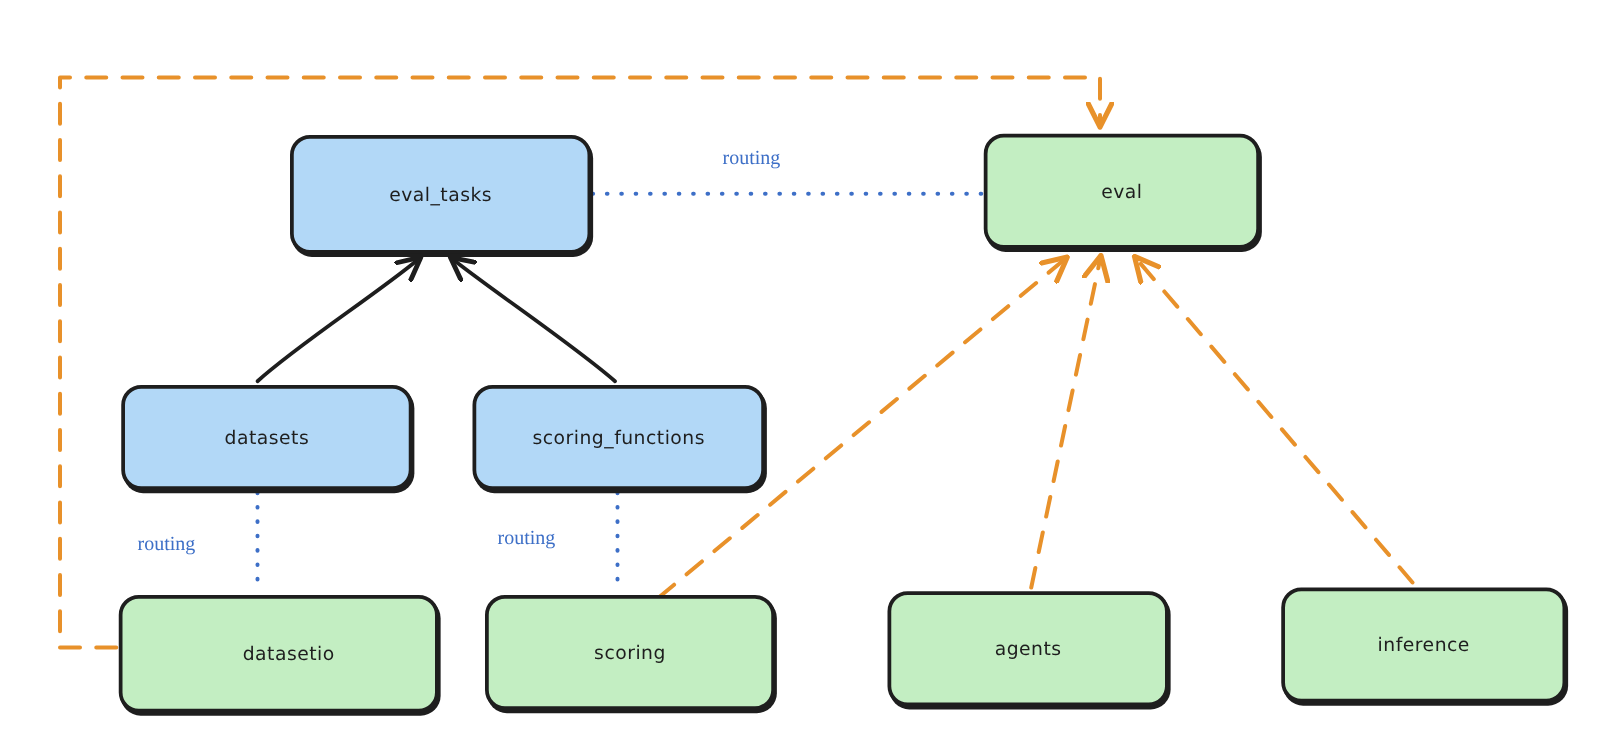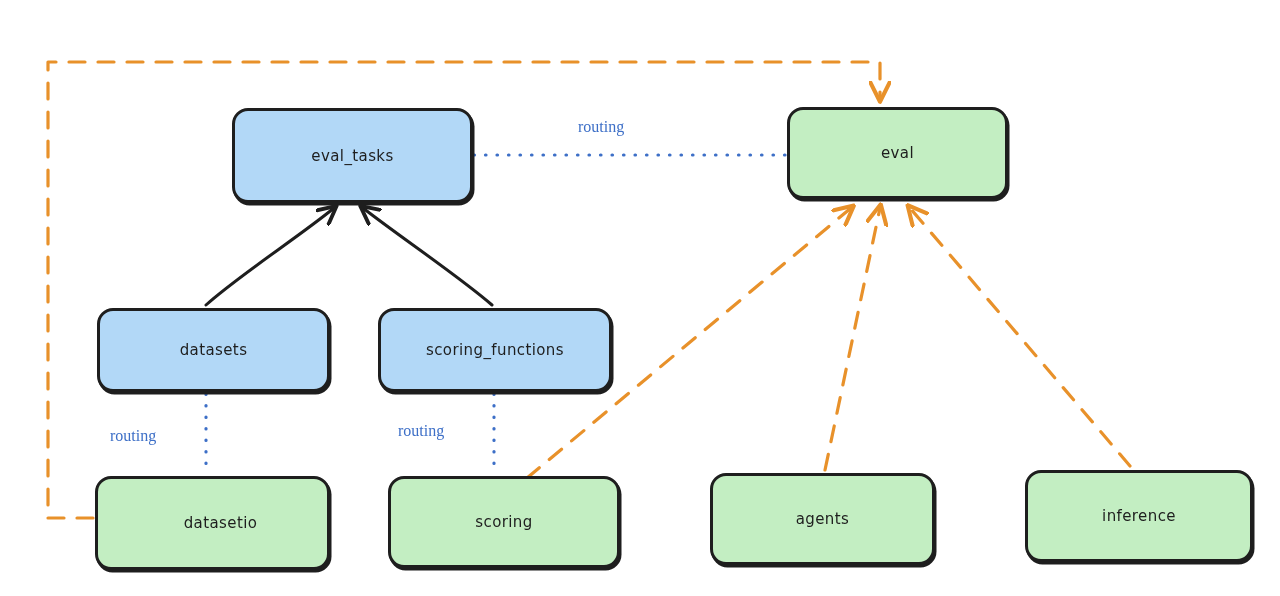--- a/index.html
+++ b/index.html
@@ -112,21 +112,21 @@
   </div>
 
   <div class="node blue" style="left:97px; top:308px; width:233px; height:84px;">
     <span class="node-label">datasets</span>
   </div>
 
   <div class="node blue" style="left:378px; top:308px; width:234px; height:84px;">
     <span class="node-label">scoring_functions</span>
   </div>
 
-  <div class="node green" style="left:95px; top:476px; width:235px; height:94px;padding-left:16px;">
+  <div class="node green" style="left:95px; top:476px; width:256px; height:94px;padding-left:16px;">
     <span class="node-label">datasetio</span>
   </div>
 
   <div class="node green" style="left:710px; top:473px; width:225px; height:92px;">
     <span class="node-label">agents</span>
   </div>
 
   <div class="node green" style="left:388px; top:476px; width:232px; height:92px;">
     <span class="node-label">scoring</span>
   </div>

